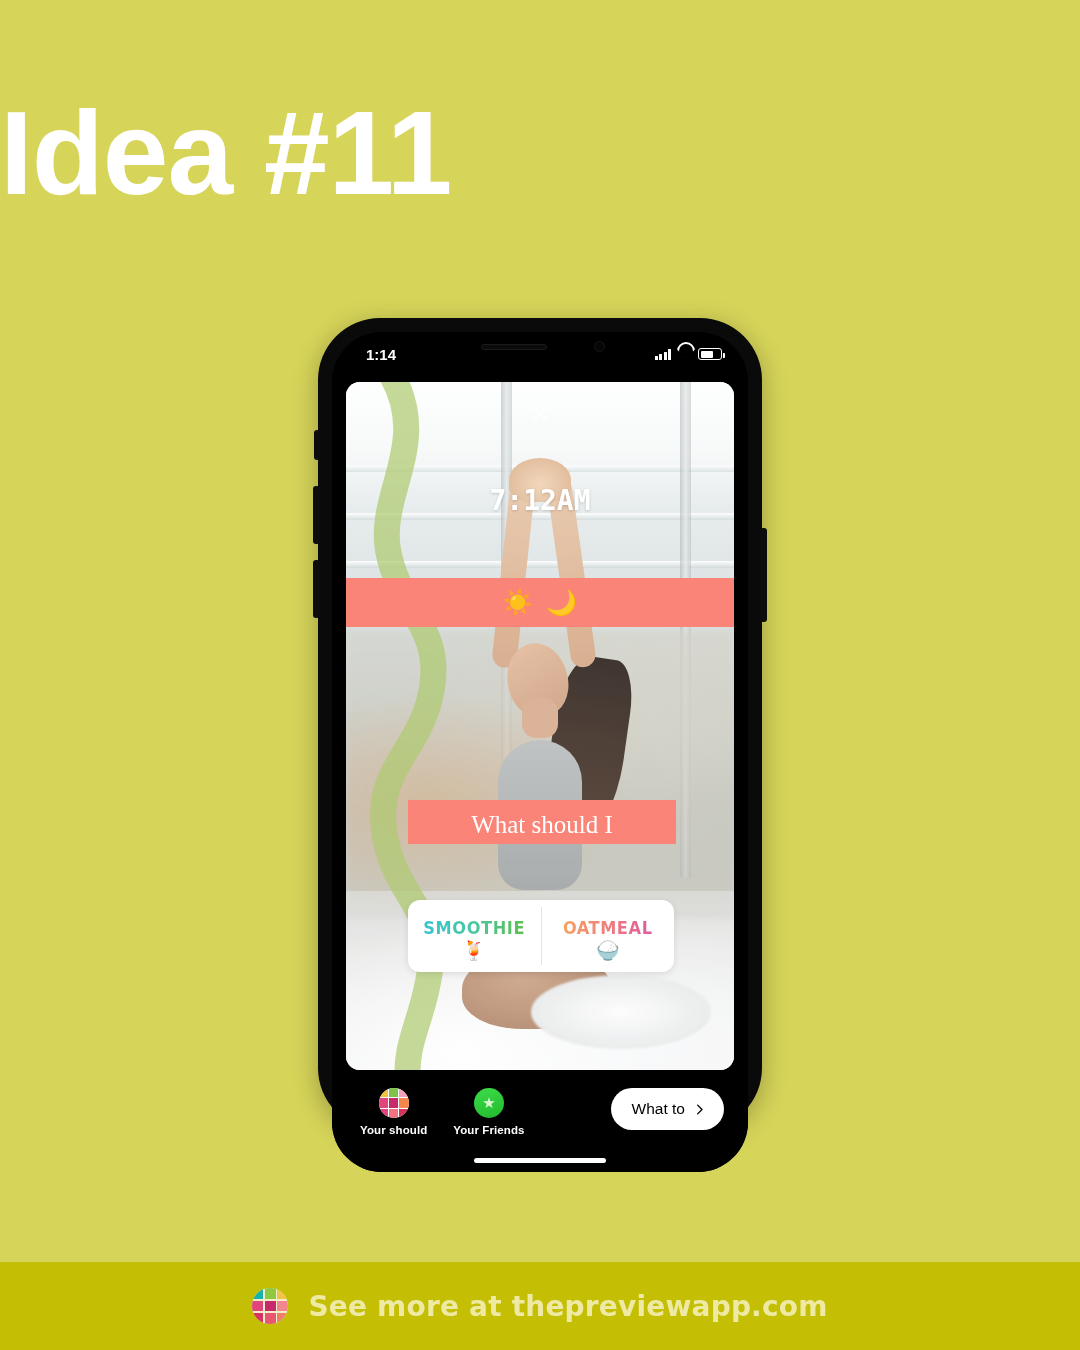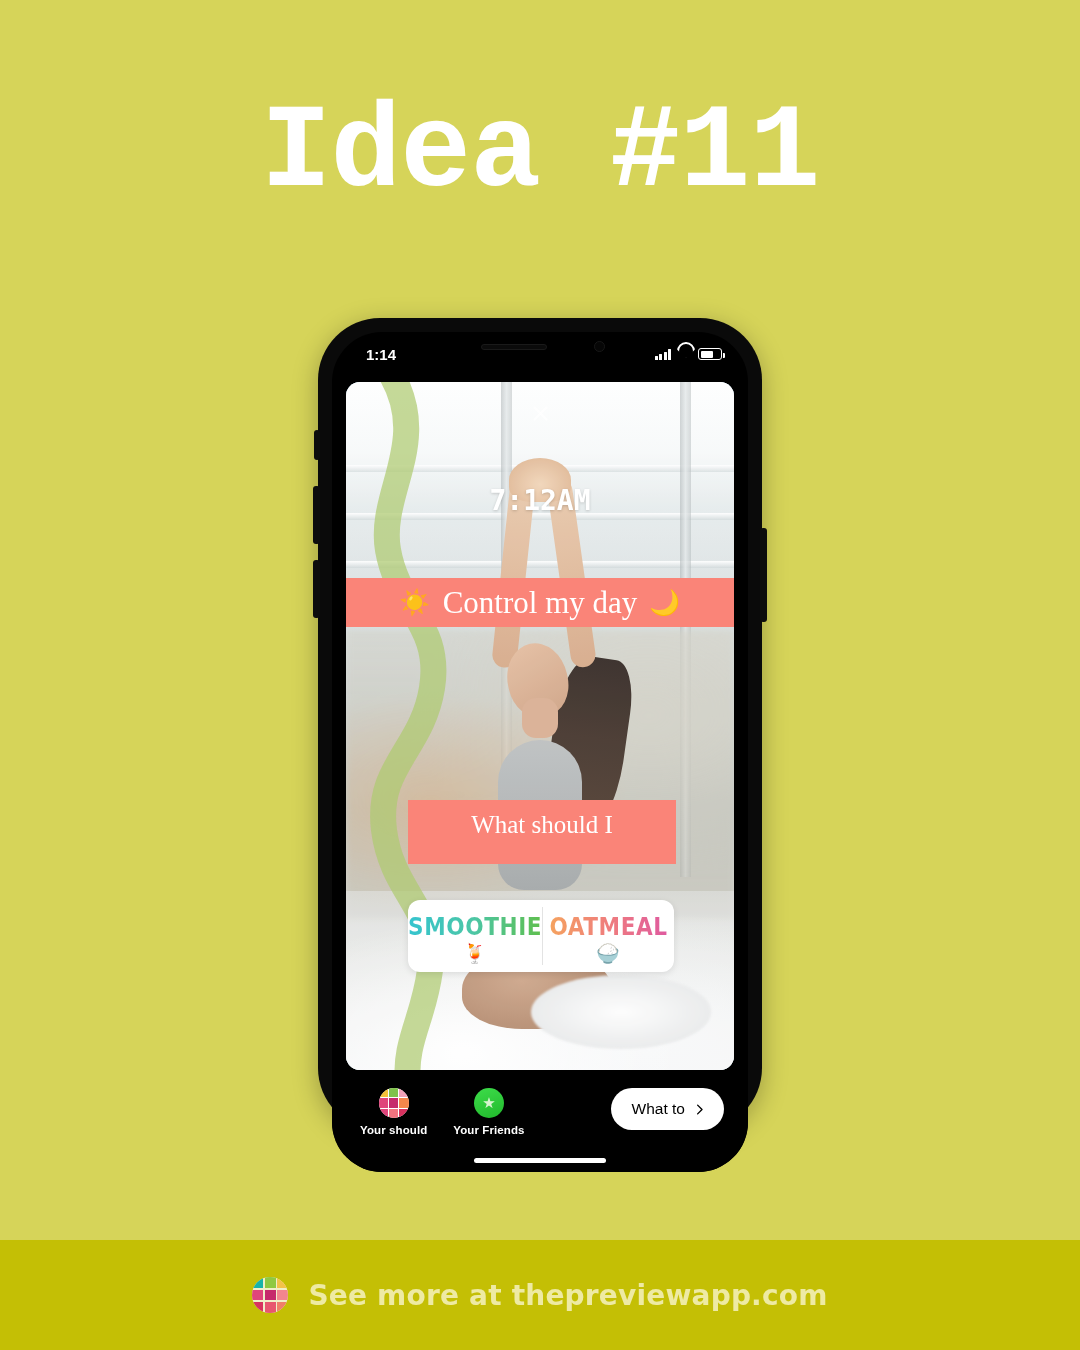--- a/index.html
+++ b/index.html
@@ -8,27 +8,26 @@
     background:#d6d459;
     font-family:"Liberation Sans", sans-serif;
     position:relative;
     overflow:hidden;
   }
 
   
   .title {
     position:absolute;
     top:92px; left:0; width:100%;
-    text-align:center;
     color:#ffffff;
     font-size:118px;
     font-weight:bold;
     letter-spacing:-1px;
     line-height:1.05;
-    font-family:Liberation Mono, monospace;
+    font-family:Liberation Sans, sans-serif;
   }
 
   
   .phone {
     position:absolute;
     left:318px; top:318px;
     width:444px; height:812px;
     background:#0a0a0a;
     border-radius:62px;
     box-shadow:0 6px 26px rgba(0,0,0,.28);
@@ -224,40 +223,40 @@
     color:#fff;
     font-family:"Liberation Serif", serif;
   }
   .banner-top { top:196px; height:49px; font-size:31px; }
   .banner .emo { font-size:25px; line-height:1; }
 
   
   .question {
     position:absolute; left:62px; top:418px; width:268px;
     background:#fa8478; z-index:5;
-    padding:9px 12px 23px;
+    padding:9px 12px 3px;
     color:#fff;
     font-family:"Liberation Serif", serif;
     font-size:25px; line-height:1.28; text-align:center;
   }
 
   
   .poll {
     position:absolute; left:62px; top:518px; width:266px; height:72px;
     background:#fff; border-radius:12px; z-index:5;
     display:flex; overflow:hidden;
     box-shadow:0 2px 7px rgba(0,0,0,.10);
   }
   .poll-opt {
     flex:1; display:flex; flex-direction:column; align-items:center; justify-content:center;
     gap:3px; padding-top:4px;
   }
   .poll-divider { width:1px; background:#e3e3e3; margin:7px 0; }
   .poll-label {
-    font-size:24px; font-weight:bold; letter-spacing:.6px;
+    font-size:18px; font-weight:bold; letter-spacing:.6px;
     font-family:"DejaVu Sans Condensed","DejaVu Sans", sans-serif;
     -webkit-background-clip:text; background-clip:text; color:transparent;
   }
   .grad-smoothie { background-image:linear-gradient(90deg,#35c4cf 0%,#4cc6a6 48%,#5fbf4e 100%); }
   .grad-oatmeal  { background-image:linear-gradient(90deg,#f5a35f 0%,#ef7d7d 50%,#df5aa0 100%);text-align:center; }
   .poll-emo { font-size:19px; line-height:1; }
 
   
   .bottombar {
     position:absolute; left:0; bottom:0; width:100%; height:102px;
@@ -286,21 +285,21 @@
     padding:0 17px 0 21px;
     font-size:15.5px; font-weight:500;
   }
   .home-ind {
     position:absolute; left:50%; transform:translateX(-50%);
     bottom:9px; width:132px; height:5px; background:#fff; border-radius:3px; z-index:9;
   }
 
   
   .footer {
-    position:absolute; left:0; bottom:0; width:100%; height:110px;
+    position:absolute; left:0; bottom:0; width:100%; height:88px;
     background:#c4bf05;
     display:flex; align-items:center; justify-content:center; gap:20px;
   }
   .footer-text {
     color:#eeeaa4; font-size:28px; font-weight:bold; letter-spacing:.2px;
     font-family:"DejaVu Sans", sans-serif;
   }
   .footer-logo {
     width:36px; height:36px; border-radius:50%; overflow:hidden;
     display:grid; grid-template-columns:1fr 1fr 1fr; grid-template-rows:1fr 1fr 1fr; gap:1.6px;
@@ -397,21 +396,20 @@
         <span class="sp"></span>
 
         <span class="sp"></span>
 
       </div>
 
       <div class="time-text">7:12AM</div>
 
       <div class="banner banner-top">
         <span class="emo">☀️</span>
-        <span>Control my day</span>
         <span class="emo">🌙</span>
       </div>
 
       <div class="question">
         <div>What should I</div>
       </div>
 
       <div class="poll">
         <div class="poll-opt">
           <span class="poll-label grad-smoothie">SMOOTHIE</span>

